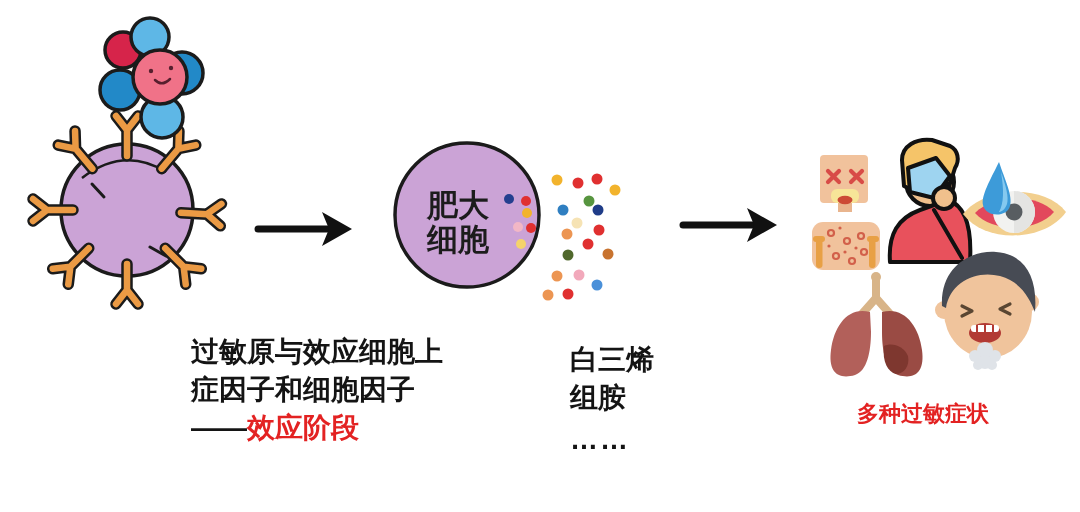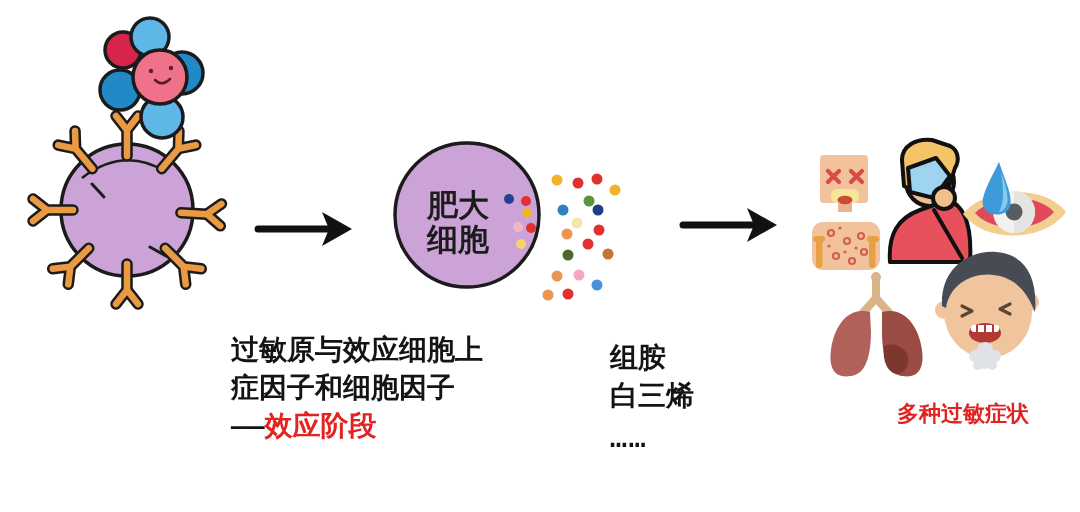--- a/index.html
+++ b/index.html
@@ -1,21 +1,21 @@
 <!DOCTYPE html>
 <html><head>
 <meta charset="utf-8">
 <style>
   html,body{margin:0;padding:0;background:#ffffff;}
   .canvas{
     position:relative;width:1080px;height:512px;background:#ffffff;overflow:hidden;
-    font-family:Liberation Mono, monospace;
+    font-family:Liberation Sans, sans-serif;
   }
   .layer{position:absolute;left:0;top:0;}
-  .cap{position:absolute;font-weight:700;color:#141414;white-space:nowrap;margin-left:40px;}
+  .cap{position:absolute;font-weight:700;color:#141414;white-space:nowrap;}
   .cap1{left:191px;top:333px;font-size:28px;line-height:38px;}
   .cap1 .red{color:#e32222;}
   .mediators{left:570px;top:341px;font-size:28px;line-height:38px;}
   .mediators .ellipsis-line{margin-top:4px;letter-spacing:2px;}
   .cap3{left:857px;top:399px;font-size:22px;color:#e32222;}
 </style>
 </head>
 <body>
 
 <div class="canvas">
@@ -176,20 +176,20 @@
 
   <div class="cap cap1">
     <div>过敏原与效应细胞上</div>
     <div>症因子和细胞因子</div>
     <div>
       <span>——</span><span class="red">效应阶段</span>
     </div>
   </div>
 
   <div class="cap mediators">
+    <div>白三烯</div>
     <div>组胺</div>
-    <div>白三烯</div>
     <div class="ellipsis-line">……</div>
   </div>
 
   <div class="cap cap3">多种过敏症状</div>
 
 </div>
 
 </body></html>

